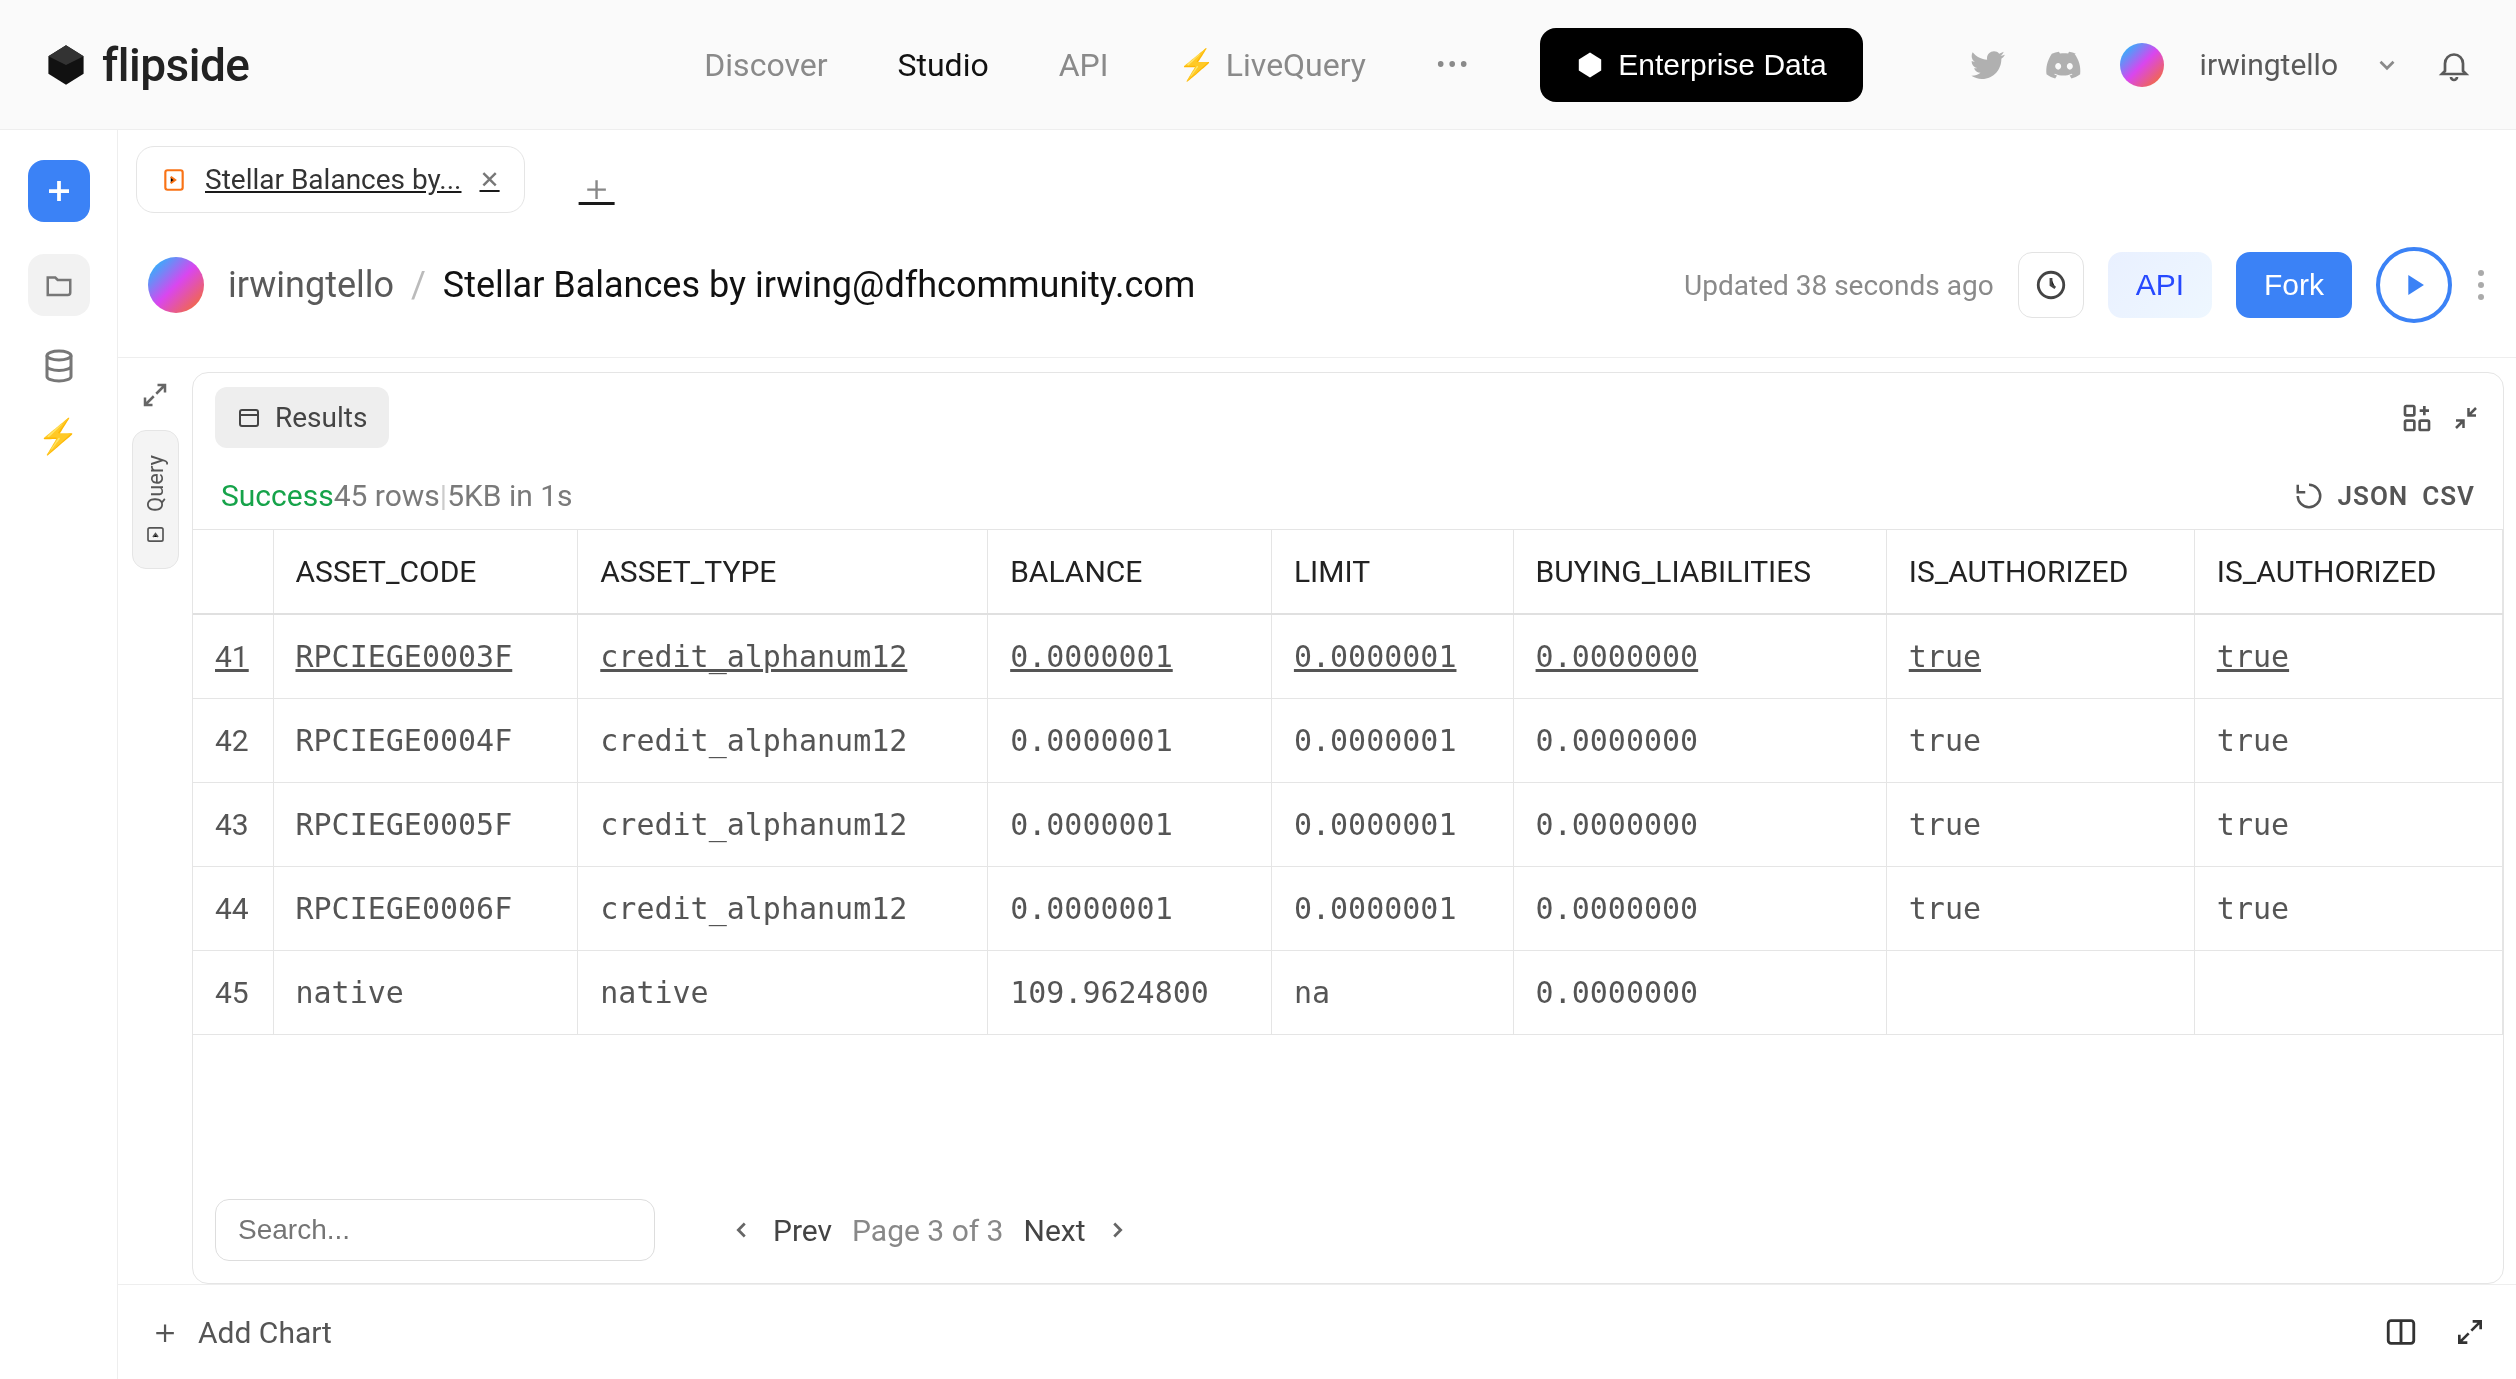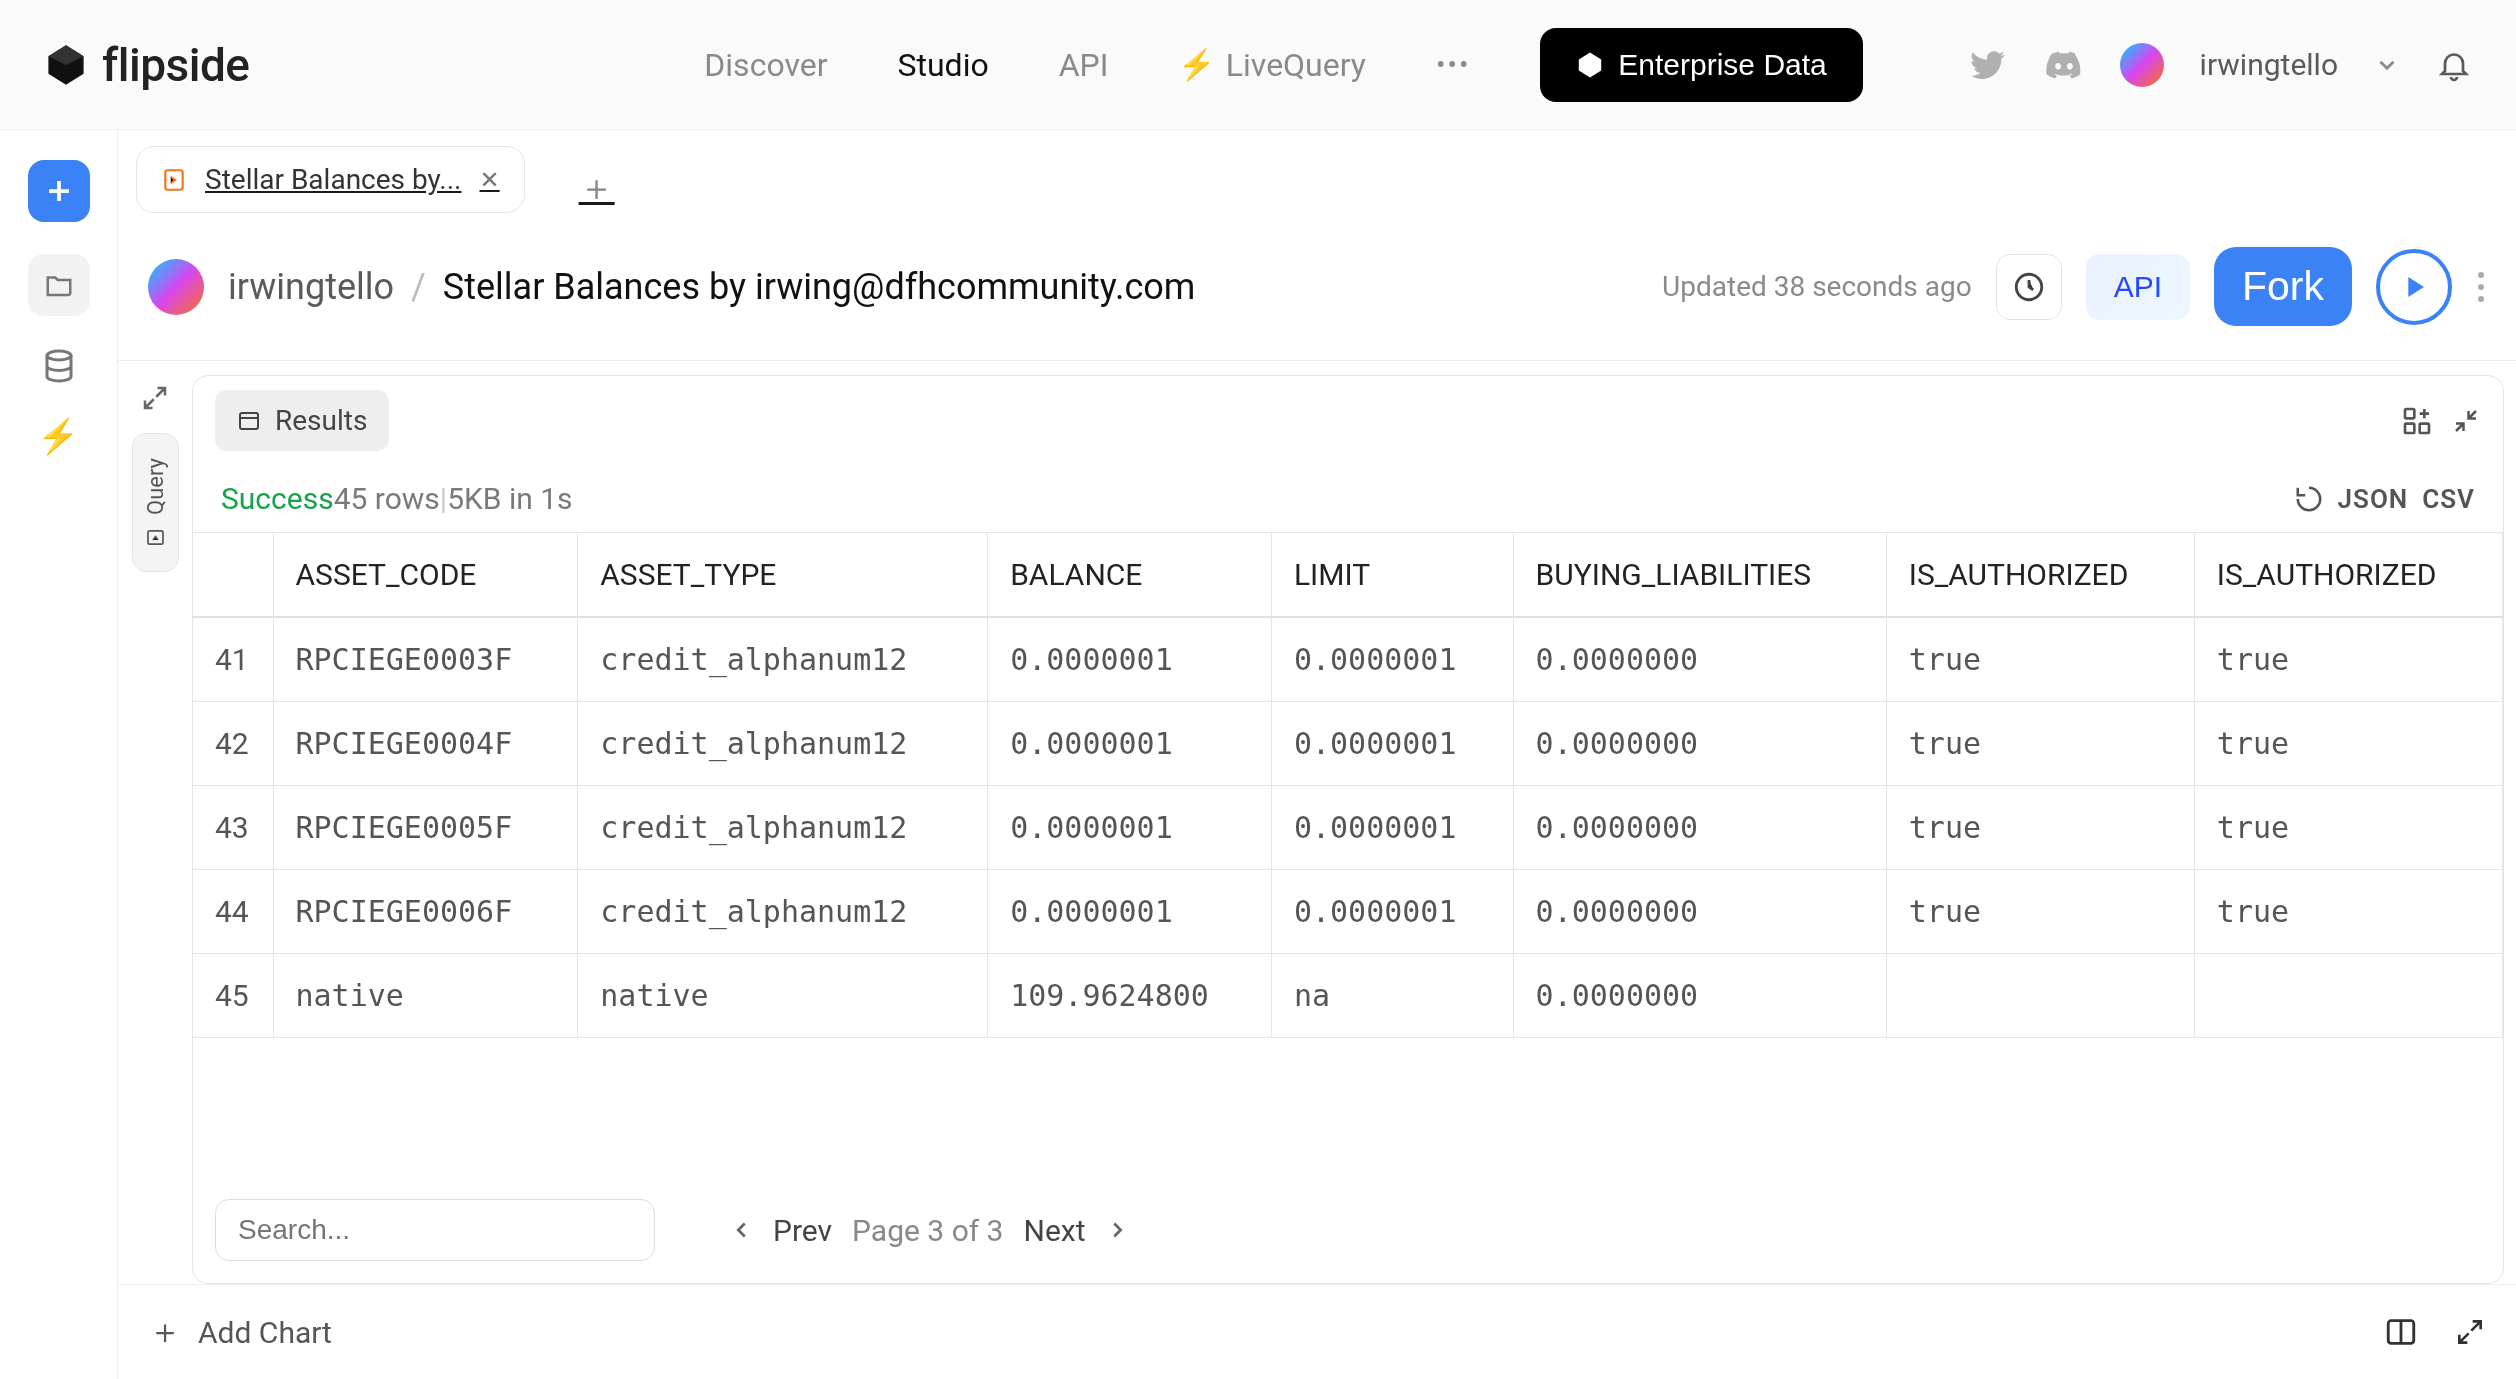--- a/index.html
+++ b/index.html
@@ -46,21 +46,21 @@
   
   .header { display:flex; align-items:center; padding: 34px 30px; border-bottom:1px solid #eee; gap:24px; }
   .header .avatar { width:56px; height:56px; }
   .crumb { font-size:36px; color:#5a5a5a; }
   .crumb .sep { color:#bbb; margin:0 8px; }
   .crumb .title { color:#111; }
   .hdr-spacer { flex:1; }
   .updated { color:#8a8a8a; font-size:28px; }
   .iconbtn { width:66px; height:66px; border:1px solid #e3e3e3; border-radius:14px; display:flex; align-items:center; justify-content:center; color:#444; }
   .pill-api { background:linear-gradient(135deg,#e9f0ff,#eef7ff); color:#2649ff; font-size:30px; border:none; padding:16px 28px; border-radius:14px; }
-  .pill-fork { background:#3b82f6; color:#fff; font-size:41px; border:none; padding:16px 28px; border-radius:22px; }
+  .pill-fork { background:#3b82f6; color:#fff; font-size:30px; border:none; padding:16px 28px; border-radius:14px; }
   .play-btn { width:76px; height:76px; border-radius:50%; border:4px solid #3b82f6; display:flex; align-items:center; justify-content:center; color:#3b82f6; }
   .vmore { color:#aaa; font-size:26px; }
 
   
   .content { flex:1; display:flex; min-height:0; }
   .gutter { width:74px; display:flex; flex-direction:column; align-items:center; gap:20px; padding-top:22px; }
   .gutter .expand { color:#666; }
   .querybadge { writing-mode: vertical-rl; transform: rotate(180deg); background:#f4f4f4; color:#555; border-radius:14px; padding:24px 10px; font-size:22px; display:flex; align-items:center; gap:12px; border:1px solid #e5e5e5;}
   .query-ic-wrap { transform: rotate(90deg); }
 
@@ -78,21 +78,21 @@
   .exp-ic{color:#555;}
   .exp-txt{color:#555; font-weight:600; font-size:26px; letter-spacing:1px;}
 
   
   .table-wrap { flex:1; overflow:auto; }
   table { border-collapse:collapse; width:100%; }
   th, td { border:1px solid #e5e5e5; padding: 24px 22px; text-align:left; font-size:30px; white-space:nowrap; }
   th { font-weight:400; color:#222; }
   td.mono, th.mono { font-family: ui-monospace, Menlo, Consolas, monospace; color:#555; }
   td.row-num { color:#555; width:80px; }
-  tbody tr:first-child td { border-top:2px solid #e0e0e0; }
+  tbody tr:first-child td { border-top:2px solid #e0e0e0;text-decoration:underline; }
   thead th:first-child, tbody td:first-child { border-left:none; }
 
   
   .pager { display:flex; align-items:center; gap:26px; padding:22px 22px; }
   .search-box { border:1px solid #ddd; border-radius:14px; padding:14px 22px; font-size:28px; width:440px; color:#999; }
   .pager-mid { display:flex; align-items:center; gap:20px; font-size:30px; color:#888; margin-left: 50px;}
   .pager-mid .prev,.pager-mid .next{color:#444;}
   .chev2{color:#666;}
 
   

